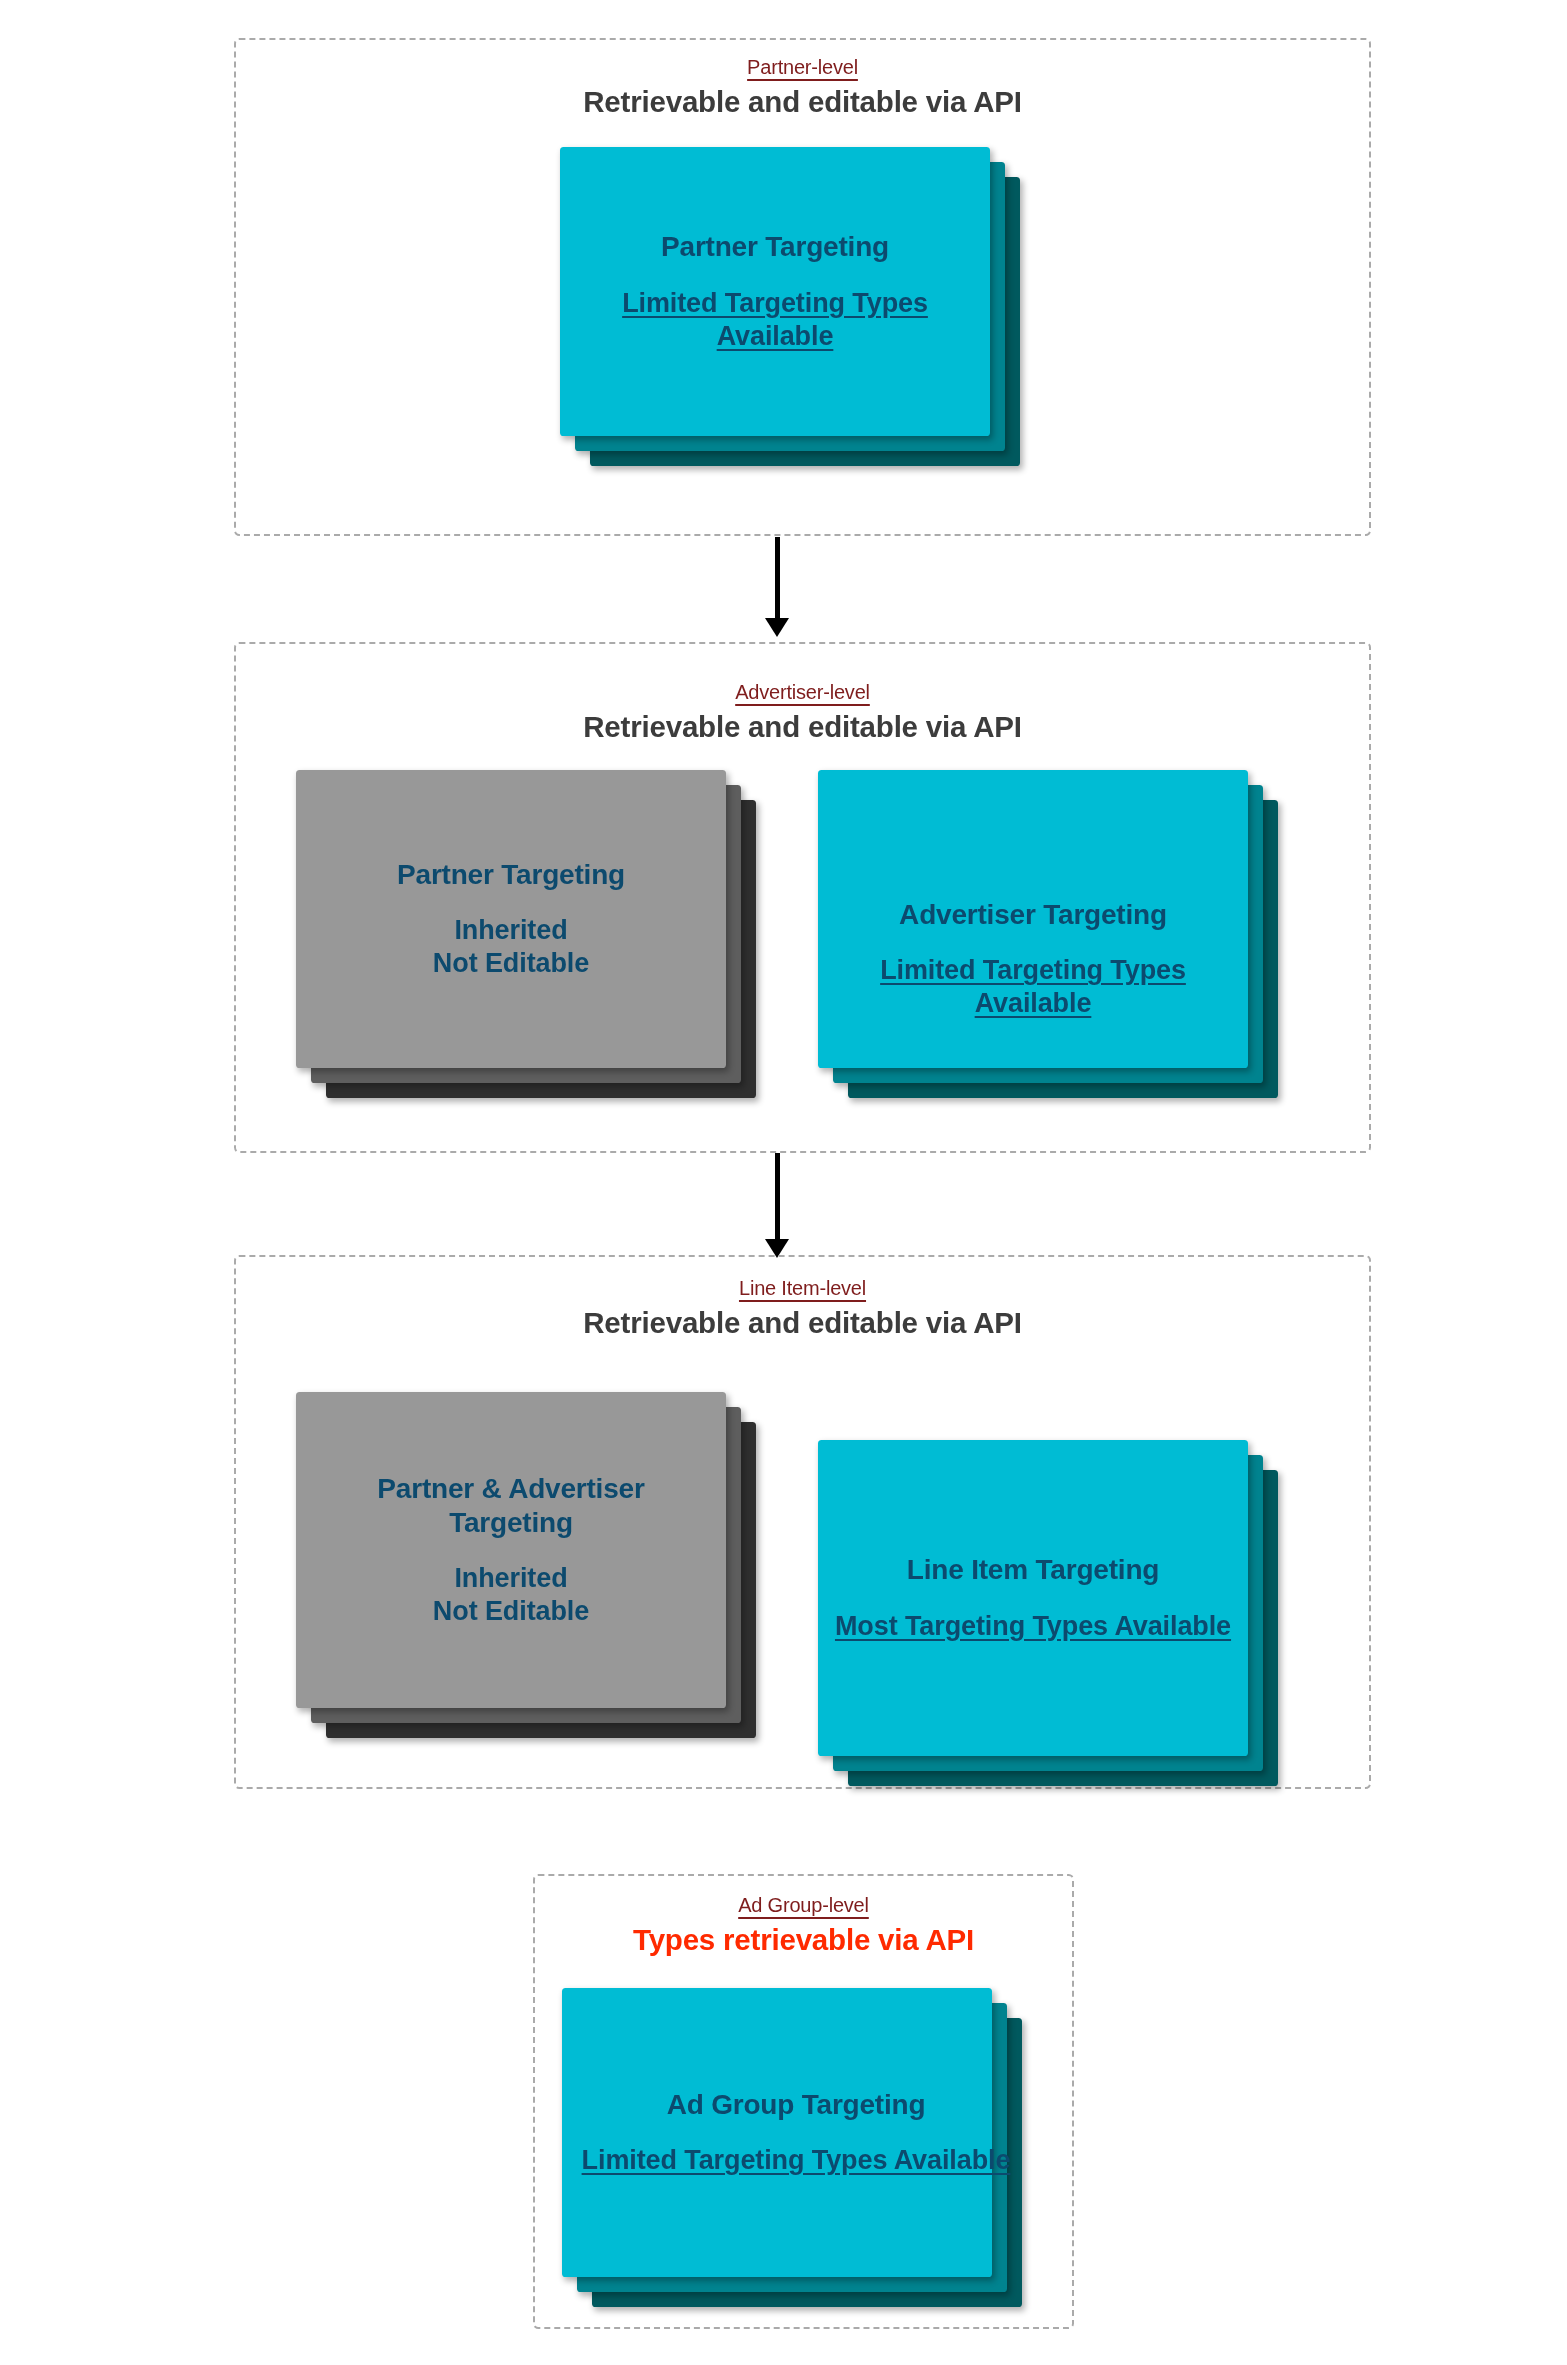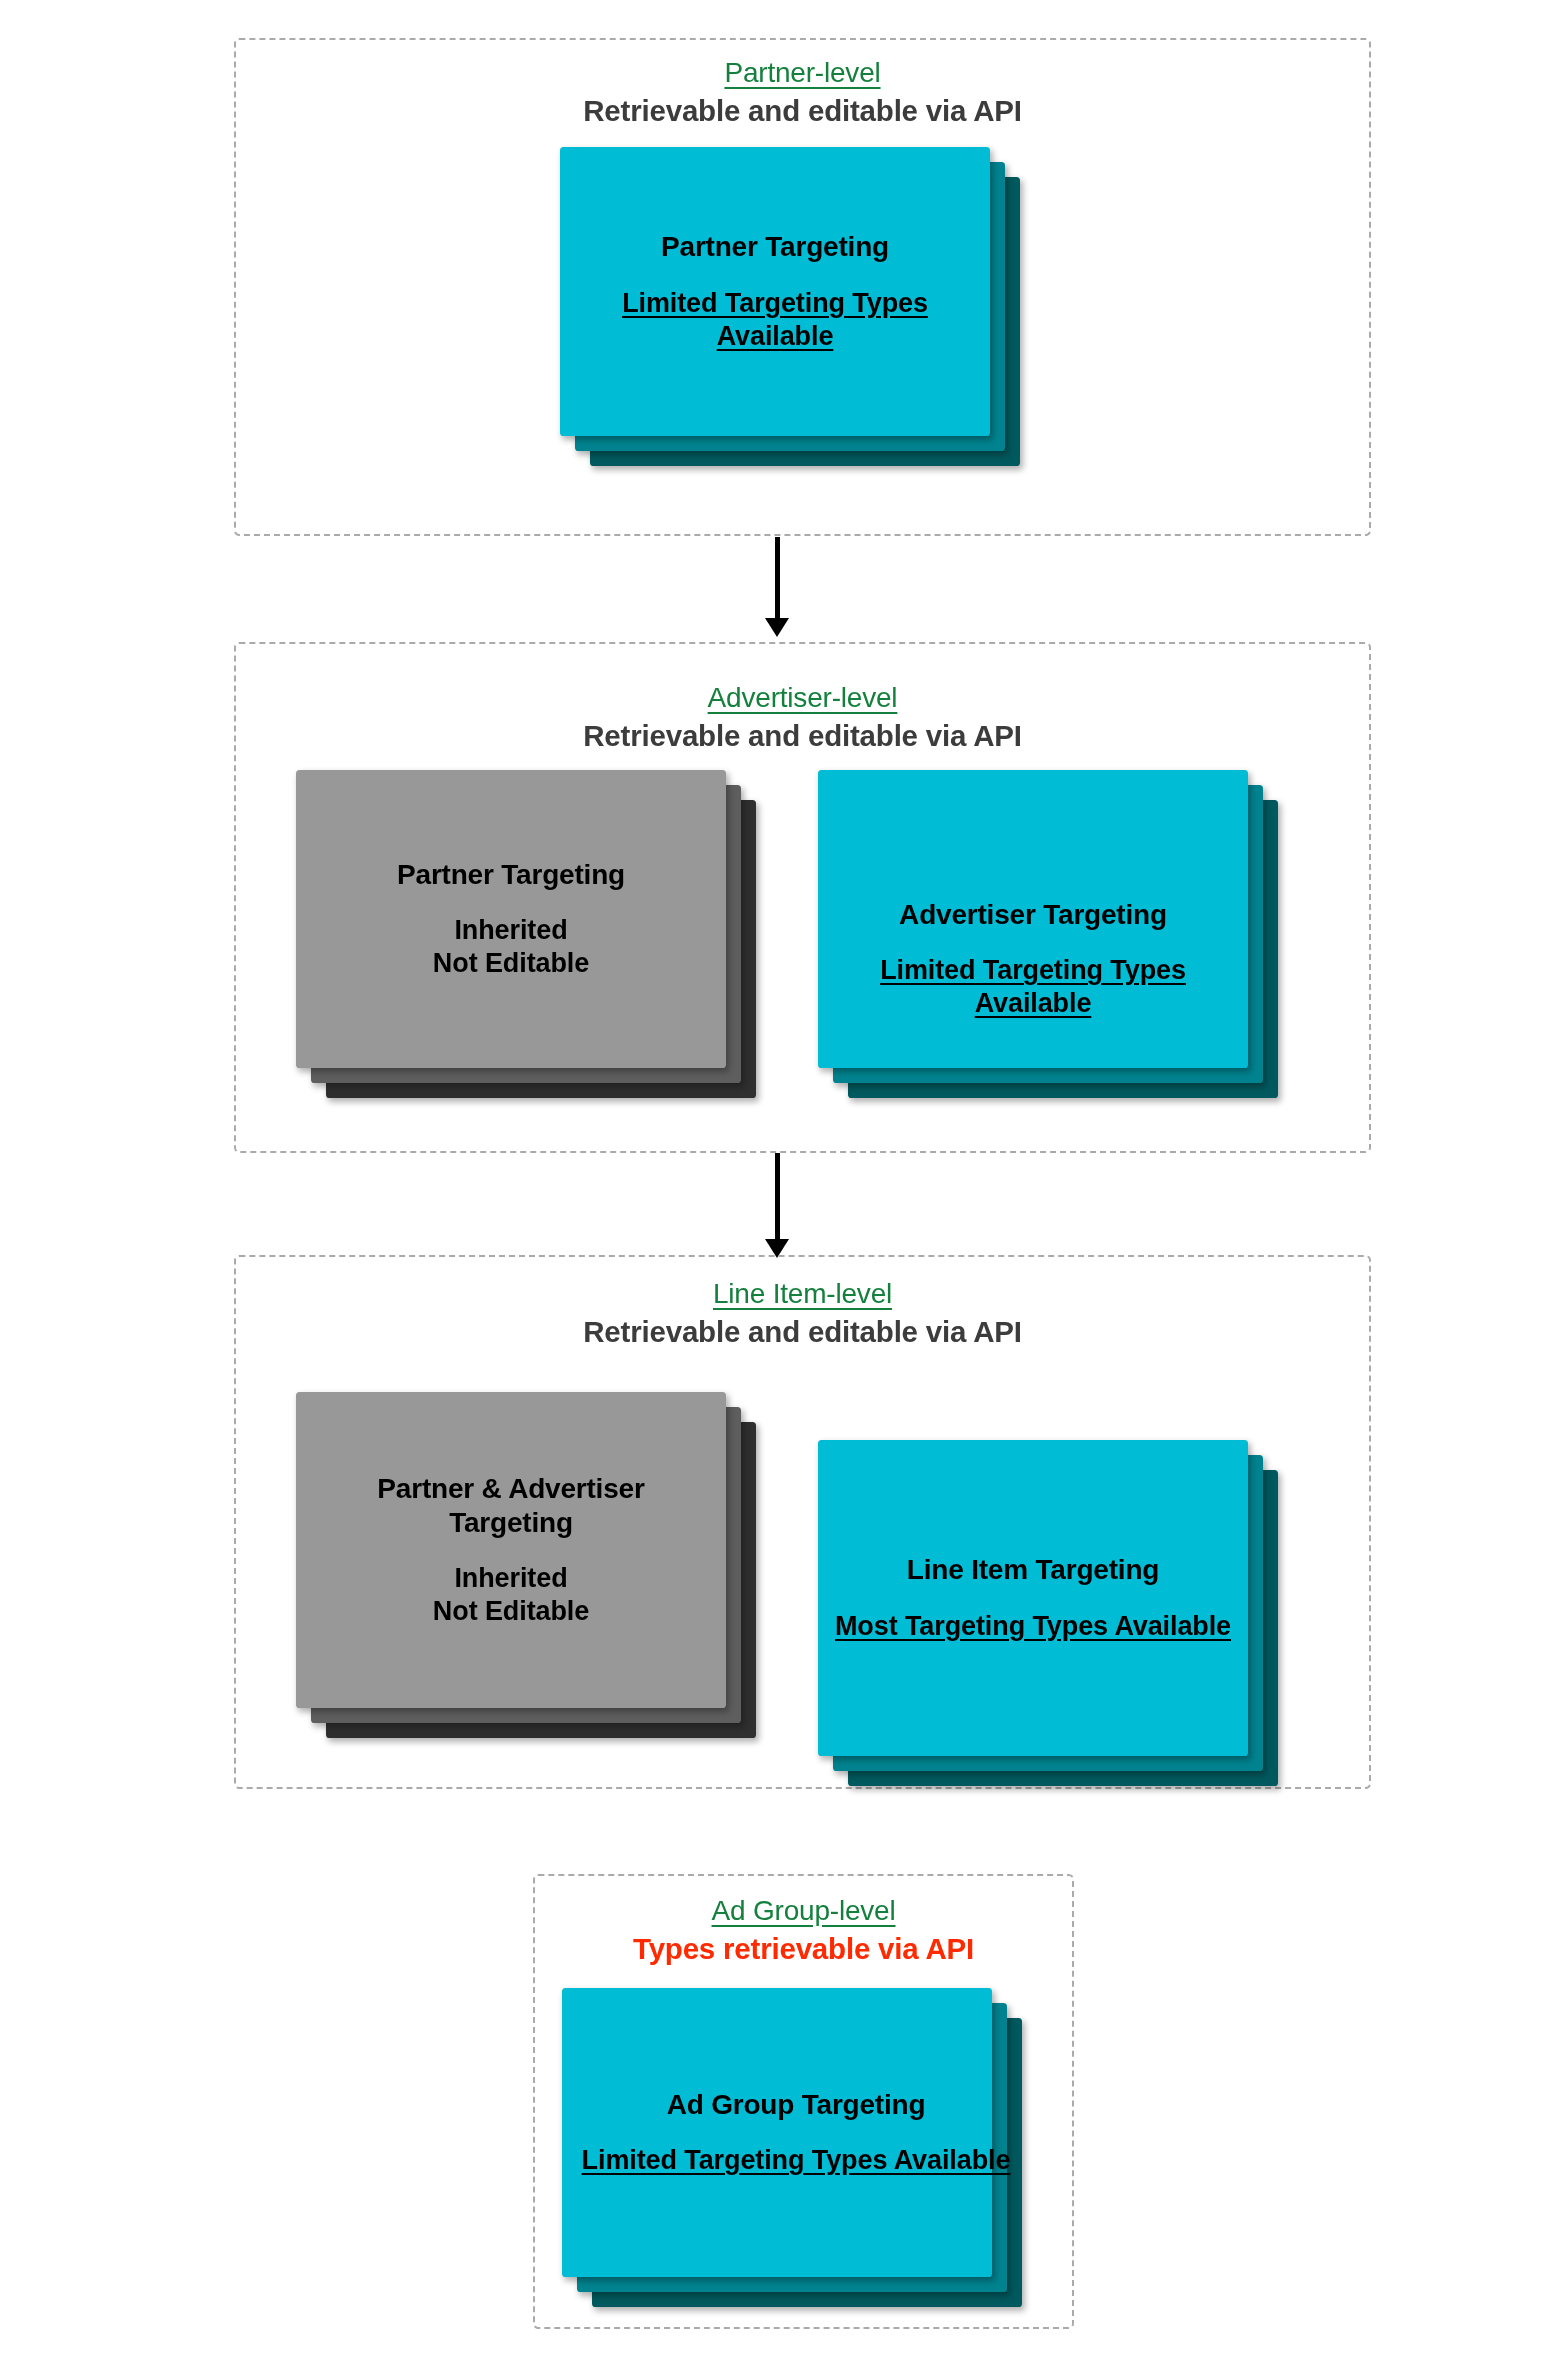--- a/index.html
+++ b/index.html
@@ -27,23 +27,23 @@
 
   .panel-header {
     position: absolute;
     left: 0;
     right: 0;
     text-align: center;
     line-height: 1.18;
   }
   .panel-title {
     display: inline-block;
-    font-size: 28px;
+    font-size: 20px;
     font-weight: 400;
-    color: #15803d;
+    color: #7f1d1d;
     text-decoration: underline;
     text-underline-offset: 4.5px;
     letter-spacing: -0.2px;
   }
   .panel-sub {
     display: block;
     font-size: 29.5px;
     font-weight: bold;
     color: #3c3c3c;
     margin-top: 5.4px;
@@ -70,21 +70,21 @@
     position: absolute;
     left: 0;
     top: 0;
     display: flex;
     flex-direction: column;
     align-items: center;
     justify-content: center;
     box-sizing: border-box;
     padding: 9px 14.3px;
     text-align: center;
-    color: #000000;
+    color: #0c4a6e;
   }
   .card-title {
     font-size: 28px;
     font-weight: bold;
     line-height: 1.2;
     letter-spacing: -0.2px;
   }
   .card-note {
     font-size: 27px;
     font-weight: bold;

